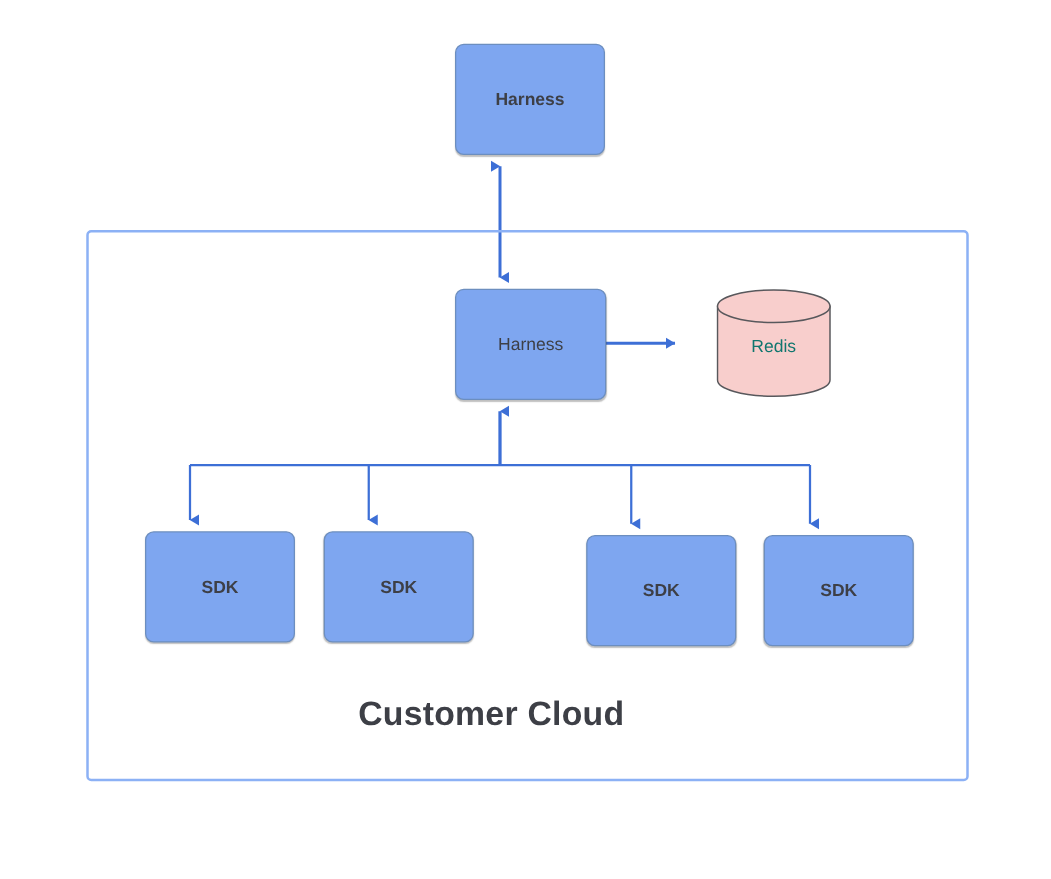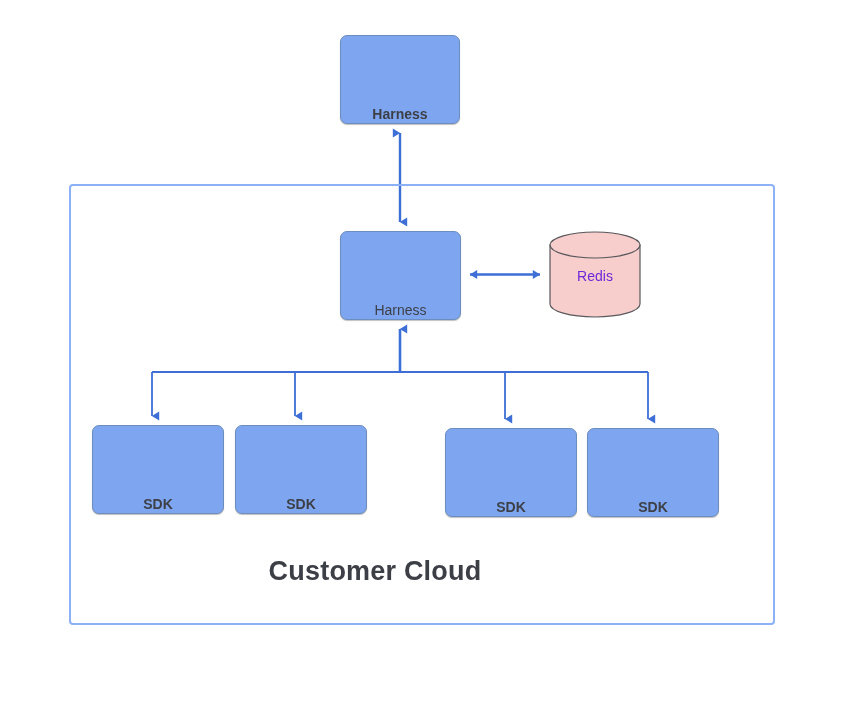--- a/index.html
+++ b/index.html
@@ -22,25 +22,26 @@
     left: 0;
     top: 0;
     width: 841px;
     height: 703px;
     pointer-events: none;
   }
   .node {
     position: absolute;
     box-sizing: border-box;
     display: flex;
-    align-items: flex-end;
+    align-items: center;
     justify-content: center;
     color: #3d3f46;
     text-align: center;
     line-height: 1.2;
+    margin-left: 24px;
   }
   .box {
     background: #7ea6f0;
     border: 1px solid #6c8ebf;
     border-radius: 7px;
     box-shadow: 0 1px 1px rgba(0,0,0,0.25);
   }
   .box-label {
     pointer-events: none;
   }
@@ -54,21 +55,21 @@
   }
   #primary-node {
     left: 340px;
     top: 231px;
     width: 121px;
     height: 89px;
     font-size: 14px;
     font-weight: normal;
   }
   .sdk-node {
-    width: 132px;
+    width: 120px;
     height: 89px;
     font-size: 14px;
     font-weight: bold;
   }
   #sdk-node-1 { left: 92px;  top: 425px; }
   #sdk-node-2 { left: 235px; top: 425px; }
   #sdk-node-3 { left: 445px; top: 428px; }
   #sdk-node-4 { left: 587px; top: 428px; }
 
   #redis-node {
@@ -78,21 +79,21 @@
     height: 87px;
     font-size: 14px;
     font-weight: normal;
   }
   #redis-node .redis-label {
     position: absolute;
     left: 0;
     right: 0;
     top: 50%;
     transform: translateY(-40%);
-    color: #6d28d9;
+    color: #0f766e;
     z-index: 2;
   }
   #redis-node svg {
     position: absolute;
     left: 0;
     top: 0;
   }
 
   #cloud-container {
     position: absolute;
@@ -100,21 +101,21 @@
     top: 184px;
     width: 706px;
     height: 441px;
     box-sizing: border-box;
     border: 2px solid #8cb1f5;
     border-radius: 4px;
     background: transparent;
   }
   #cloud-title {
     position: absolute;
-    left: 51px;
+    left: 69px;
     top: 556px;
     width: 648px;
     text-align: center;
     font-size: 27px;
     font-weight: bold;
     color: #3d3f46;
     letter-spacing: 0.2px;
   }
 </style>
 </head>

